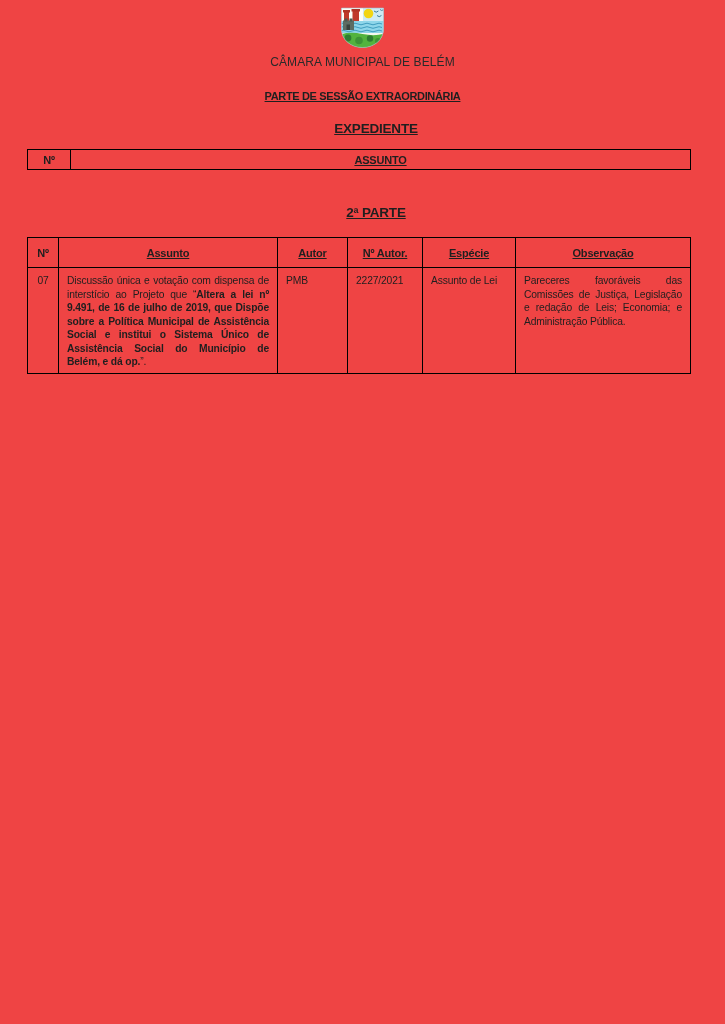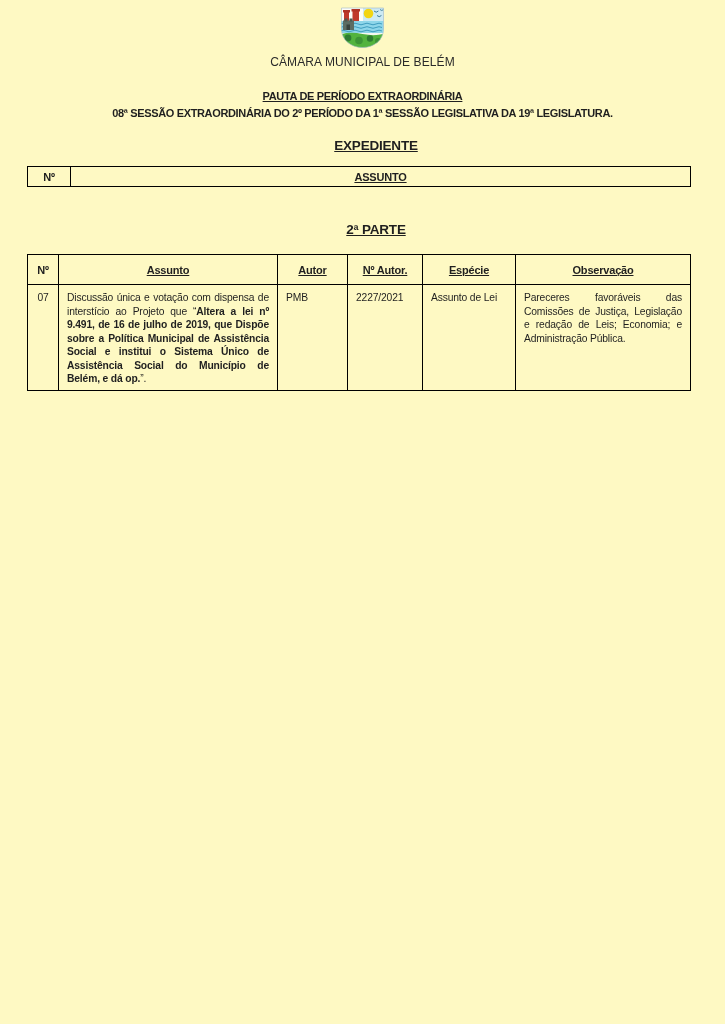--- a/index.html
+++ b/index.html
@@ -1,21 +1,21 @@
 <!DOCTYPE html>
 <html><head>
 <meta charset="utf-8">
 <style>
   * { margin: 0; padding: 0; box-sizing: border-box; }
   html, body { background: #ffffff; }
   .page {
     position: relative;
     width: 725px;
     height: 1024px;
-    background: #fef9c3;
+    background: #ef4444;
     color: #1f1f1f;
     font-family: "Liberation Sans", "DejaVu Sans", sans-serif;
     letter-spacing: -0.2px;
     overflow: hidden;
   }
   .doc-header { padding-top: 7px; text-align: center; }
   .logo { display: block; margin: 0 auto; }
   .org-name {
     margin-top: 7px;
     font-size: 12px;
@@ -111,22 +111,21 @@
         <circle cx="19" cy="33.5" r="3.8" fill="#3c9436"></circle>
         <circle cx="30" cy="31.5" r="3.2" fill="#2e7d32"></circle>
         <circle cx="38" cy="34" r="3" fill="#3c9436"></circle>
       </g>
       <path d="M1.5,1 H43.5 V22 C43.5,33 34,40.5 22.5,40.5 C11,40.5 1.5,33 1.5,22 Z" fill="none" stroke="#9fb7c4" stroke-width="0.6"></path>
     </svg>
     <div class="org-name">CÂMARA MUNICIPAL DE BELÉM</div>
   </div>
 
   <div class="title-block">
-    <div class="line"><span class="u">PAUTA DE PERÍODO EXTRAORDINÁRIA</span></div>
-    <div class="line">08ª SESSÃO EXTRAORDINÁRIA DO 2º PERÍODO DA 1ª SESSÃO LEGISLATIVA DA 19ª LEGISLATURA.</div>
+    <div class="line"><span class="u">PARTE DE SESSÃO EXTRAORDINÁRIA</span></div>
   </div>
 
   <div class="section-heading">
     <span class="u">EXPEDIENTE</span>
   </div>
 
   <table class="t1">
     <colgroup>
         <col style="width:43px">
         <col style="width:620px">

